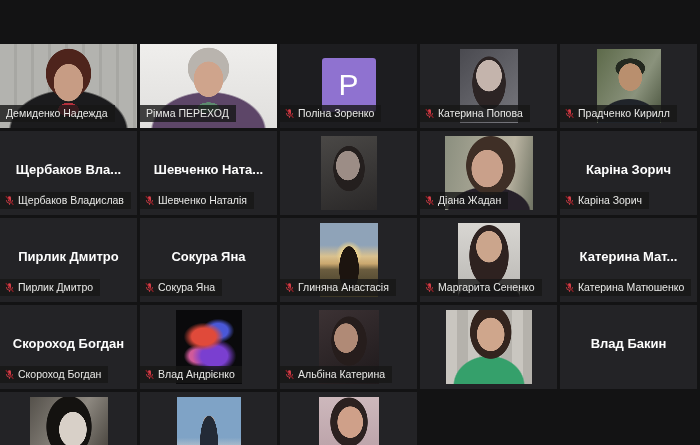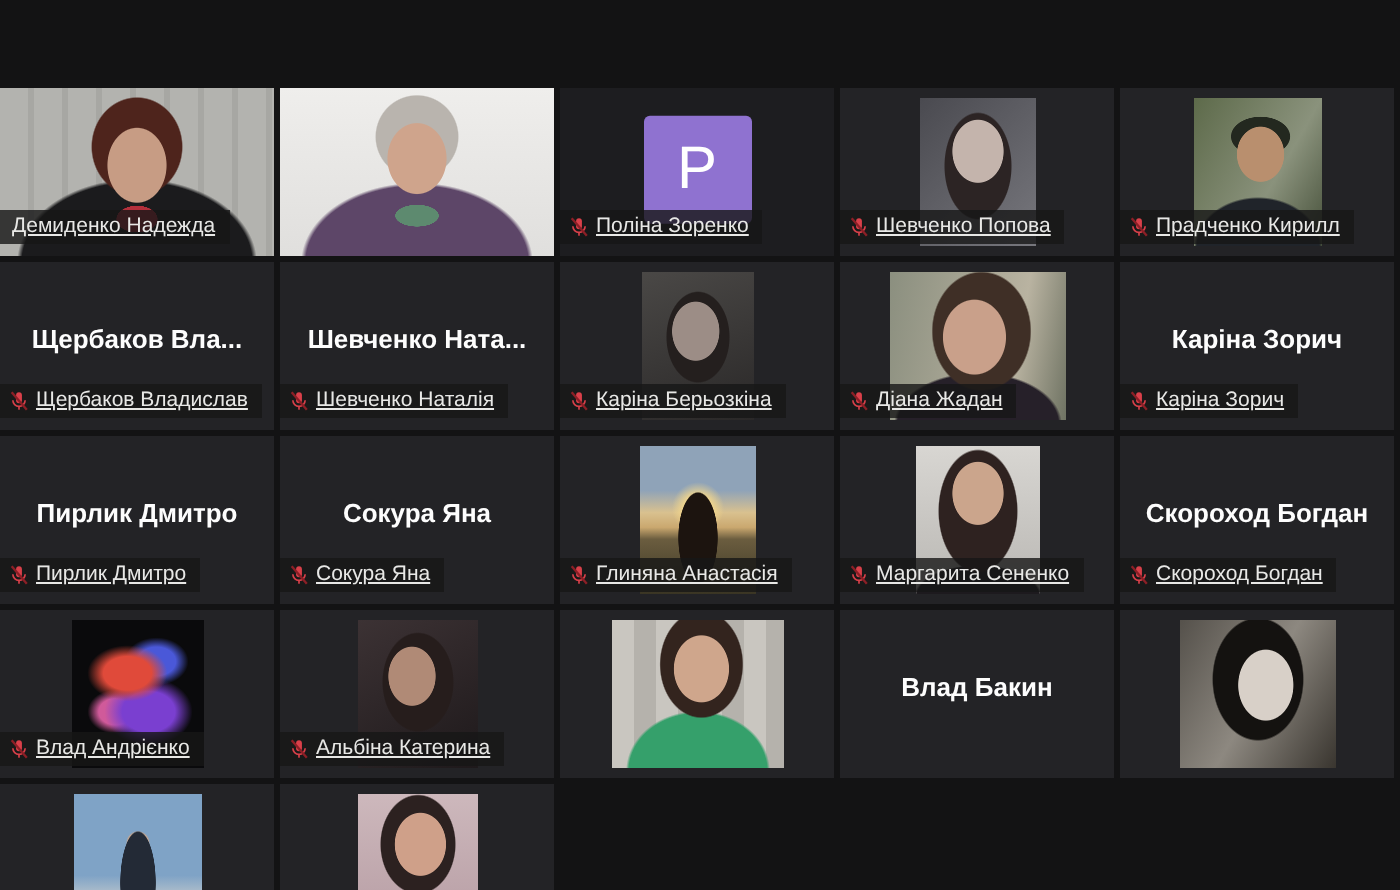--- a/index.html
+++ b/index.html
@@ -102,21 +102,21 @@
 
   .center-name{
     position:absolute;left:0;right:0;top:37%;
     text-align:center;font-weight:bold;font-size:13px;color:#fdfdfd;
     white-space:nowrap;overflow:hidden;}
   .label{
     position:absolute;left:0;bottom:6px;max-width:97%;
     display:inline-flex;align-items:center;gap:3px;
     background:rgba(23,23,23,.8);
     padding:2px 7px 3px 4px;
-    font-size:10.5px;color:#e8e8e6;white-space:nowrap;overflow:hidden;text-decoration:underline;}
+    font-size:10.5px;color:#e8e8e6;white-space:nowrap;overflow:hidden;}
   .label.nomic{padding-left:6px;}
   .mic{width:11px;height:11px;flex:0 0 auto;}
 </style>
 </head>
 <body>
 
 <svg width="0" height="0" style="position:absolute">
   <defs>
     <g id="micoff" fill="#d9404a" stroke="none">
       <path d="M12 2.5a3.2 3.2 0 0 1 3.2 3.2v5.5a3.2 3.2 0 0 1-6.4 0V5.7A3.2 3.2 0 0 1 12 2.5z"></path>
@@ -130,39 +130,42 @@
 <div class="grid">
 
   <div class="tile active">
     <div class="scene sc-demydenko"></div>
     <div class="label nomic">
         <span>Демиденко Надежда</span>
       </div>
   </div>
   <div class="tile">
     <div class="scene sc-rimma"></div>
+    <div class="label nomic">
+        <span>Рімма ПЕРЕХОД</span>
+      </div>
   </div>
   <div class="tile">
     <div class="scene sc-avatarbg"></div>
     <div class="letter-avatar">P</div>
     <div class="label">
         <svg class="mic" viewBox="0 0 24 24">
           <use href="#micoff"></use>
         </svg>
         <span>Поліна Зоренко</span>
       </div>
   </div>
 
   <div class="tile">
     <div class="photo ph-popova"></div>
     <div class="label">
         <svg class="mic" viewBox="0 0 24 24">
           <use href="#micoff"></use>
         </svg>
-        <span>Шевченко Попова</span>
+        <span>Катерина Попова</span>
       </div>
   </div>
   <div class="tile">
     <div class="photo ph-kyryl"></div>
     <div class="label">
         <svg class="mic" viewBox="0 0 24 24">
           <use href="#micoff"></use>
         </svg>
         <span>Прадченко Кирилл</span>
       </div>
@@ -180,26 +183,20 @@
     <div class="center-name">Шевченко Ната...</div>
     <div class="label">
         <svg class="mic" viewBox="0 0 24 24">
           <use href="#micoff"></use>
         </svg>
         <span>Шевченко Наталія</span>
       </div>
   </div>
   <div class="tile">
     <div class="photo ph-beriozkina"></div>
-    <div class="label">
-        <svg class="mic" viewBox="0 0 24 24">
-          <use href="#micoff"></use>
-        </svg>
-        <span>Каріна Берьозкіна</span>
-      </div>
   </div>
 
   <div class="tile">
     <div class="photo ph-zhadan"></div>
     <div class="label">
         <svg class="mic" viewBox="0 0 24 24">
           <use href="#micoff"></use>
         </svg>
         <span>Діана Жадан</span>
       </div>
@@ -244,20 +241,29 @@
   <div class="tile">
     <div class="photo ph-senenko"></div>
     <div class="label">
         <svg class="mic" viewBox="0 0 24 24">
           <use href="#micoff"></use>
         </svg>
         <span>Маргарита Сененко</span>
       </div>
   </div>
   <div class="tile">
+    <div class="center-name">Катерина Мат...</div>
+    <div class="label">
+        <svg class="mic" viewBox="0 0 24 24">
+          <use href="#micoff"></use>
+        </svg>
+        <span>Катерина Матюшенко</span>
+      </div>
+  </div>
+  <div class="tile">
     <div class="center-name">Скороход Богдан</div>
     <div class="label">
         <svg class="mic" viewBox="0 0 24 24">
           <use href="#micoff"></use>
         </svg>
         <span>Скороход Богдан</span>
       </div>
   </div>
   <div class="tile">
     <div class="photo ph-andriienko"></div>

